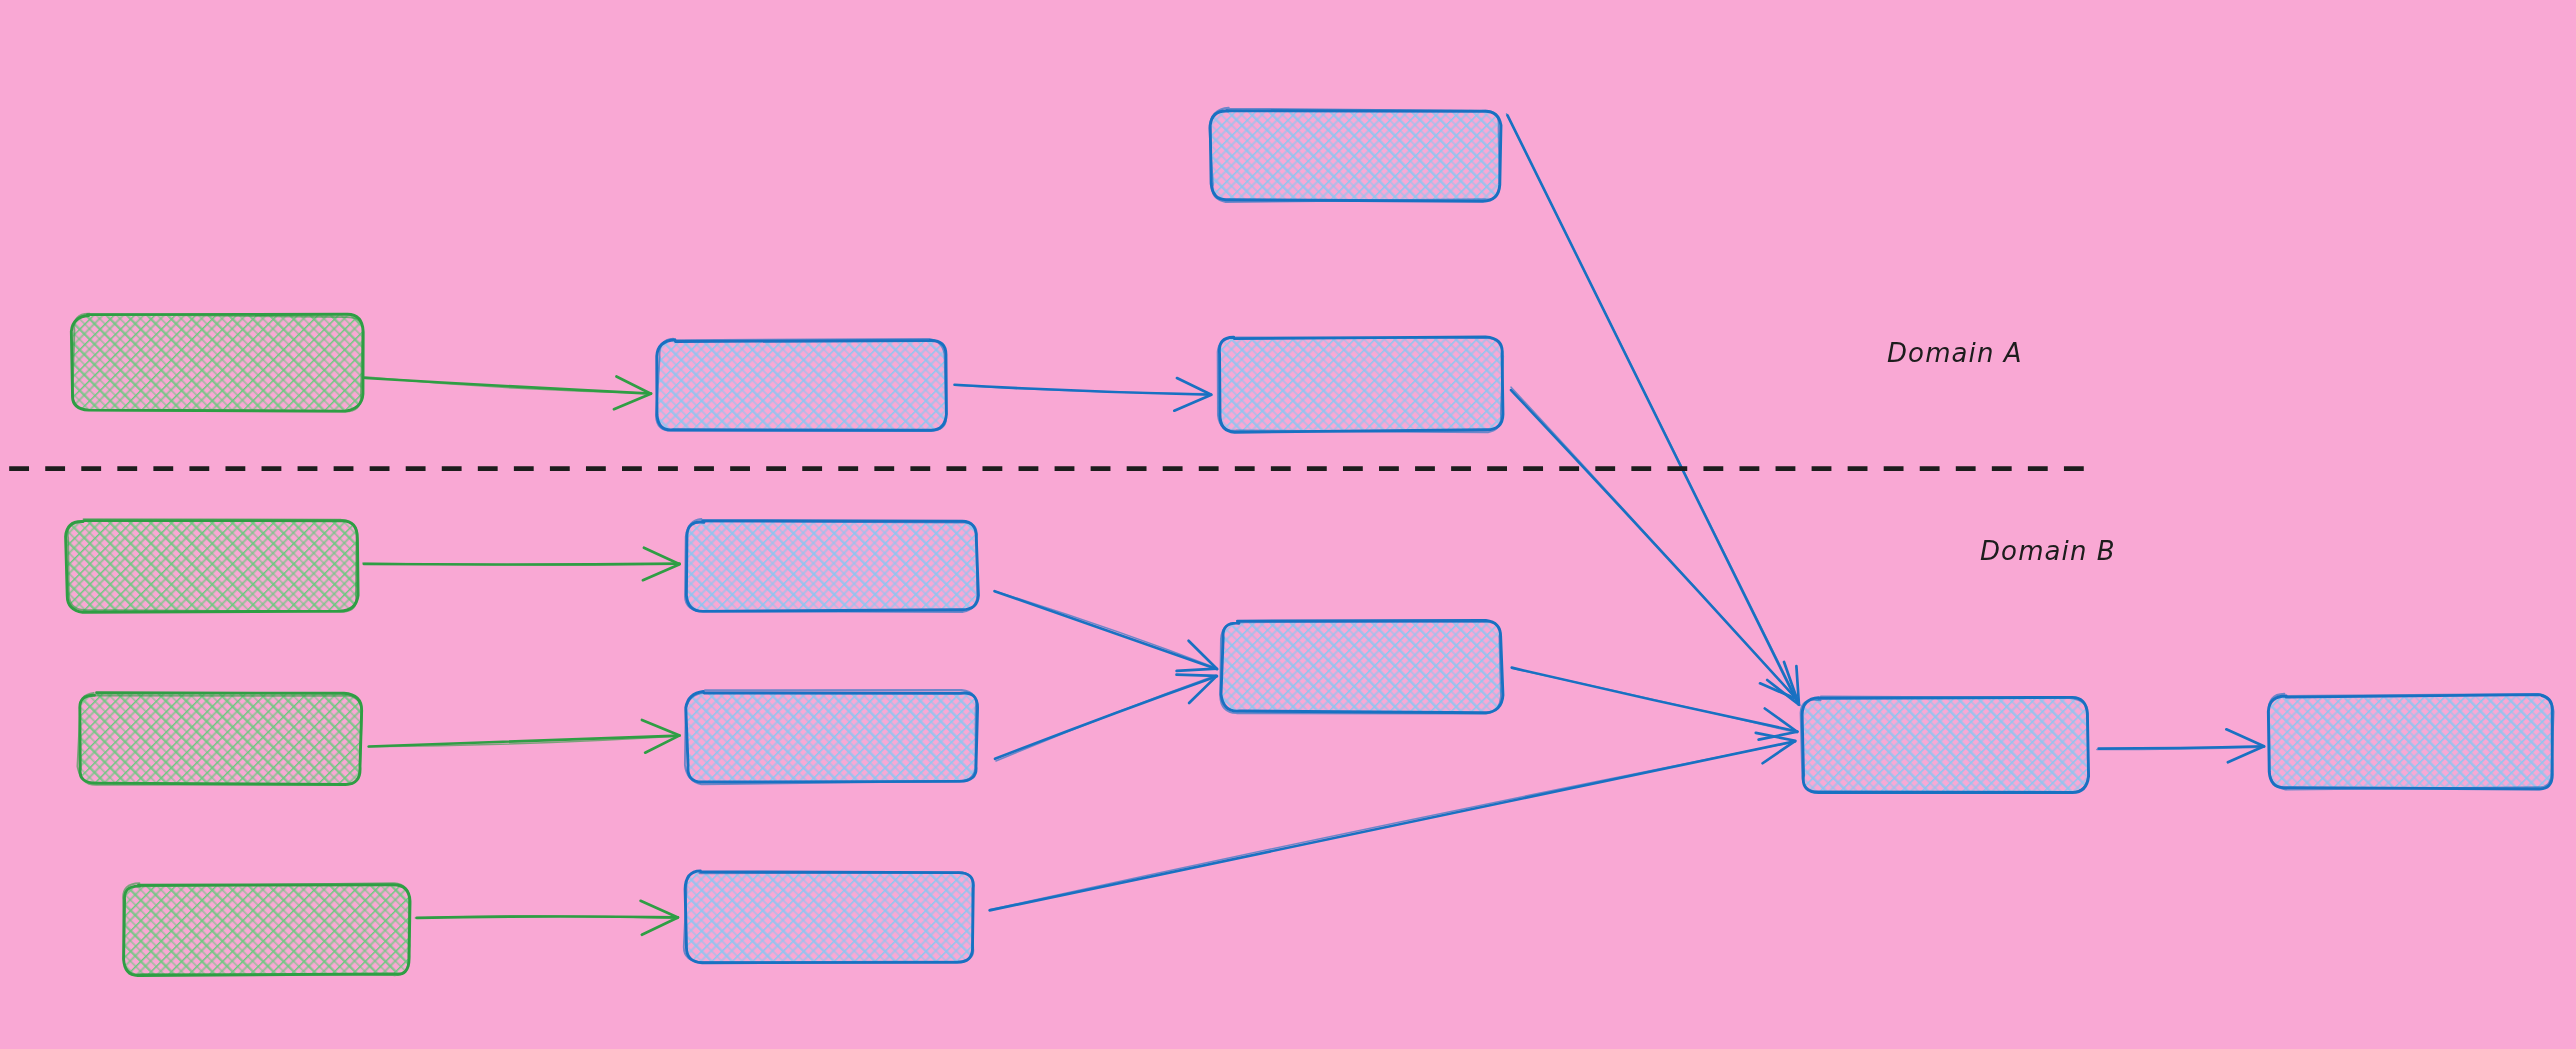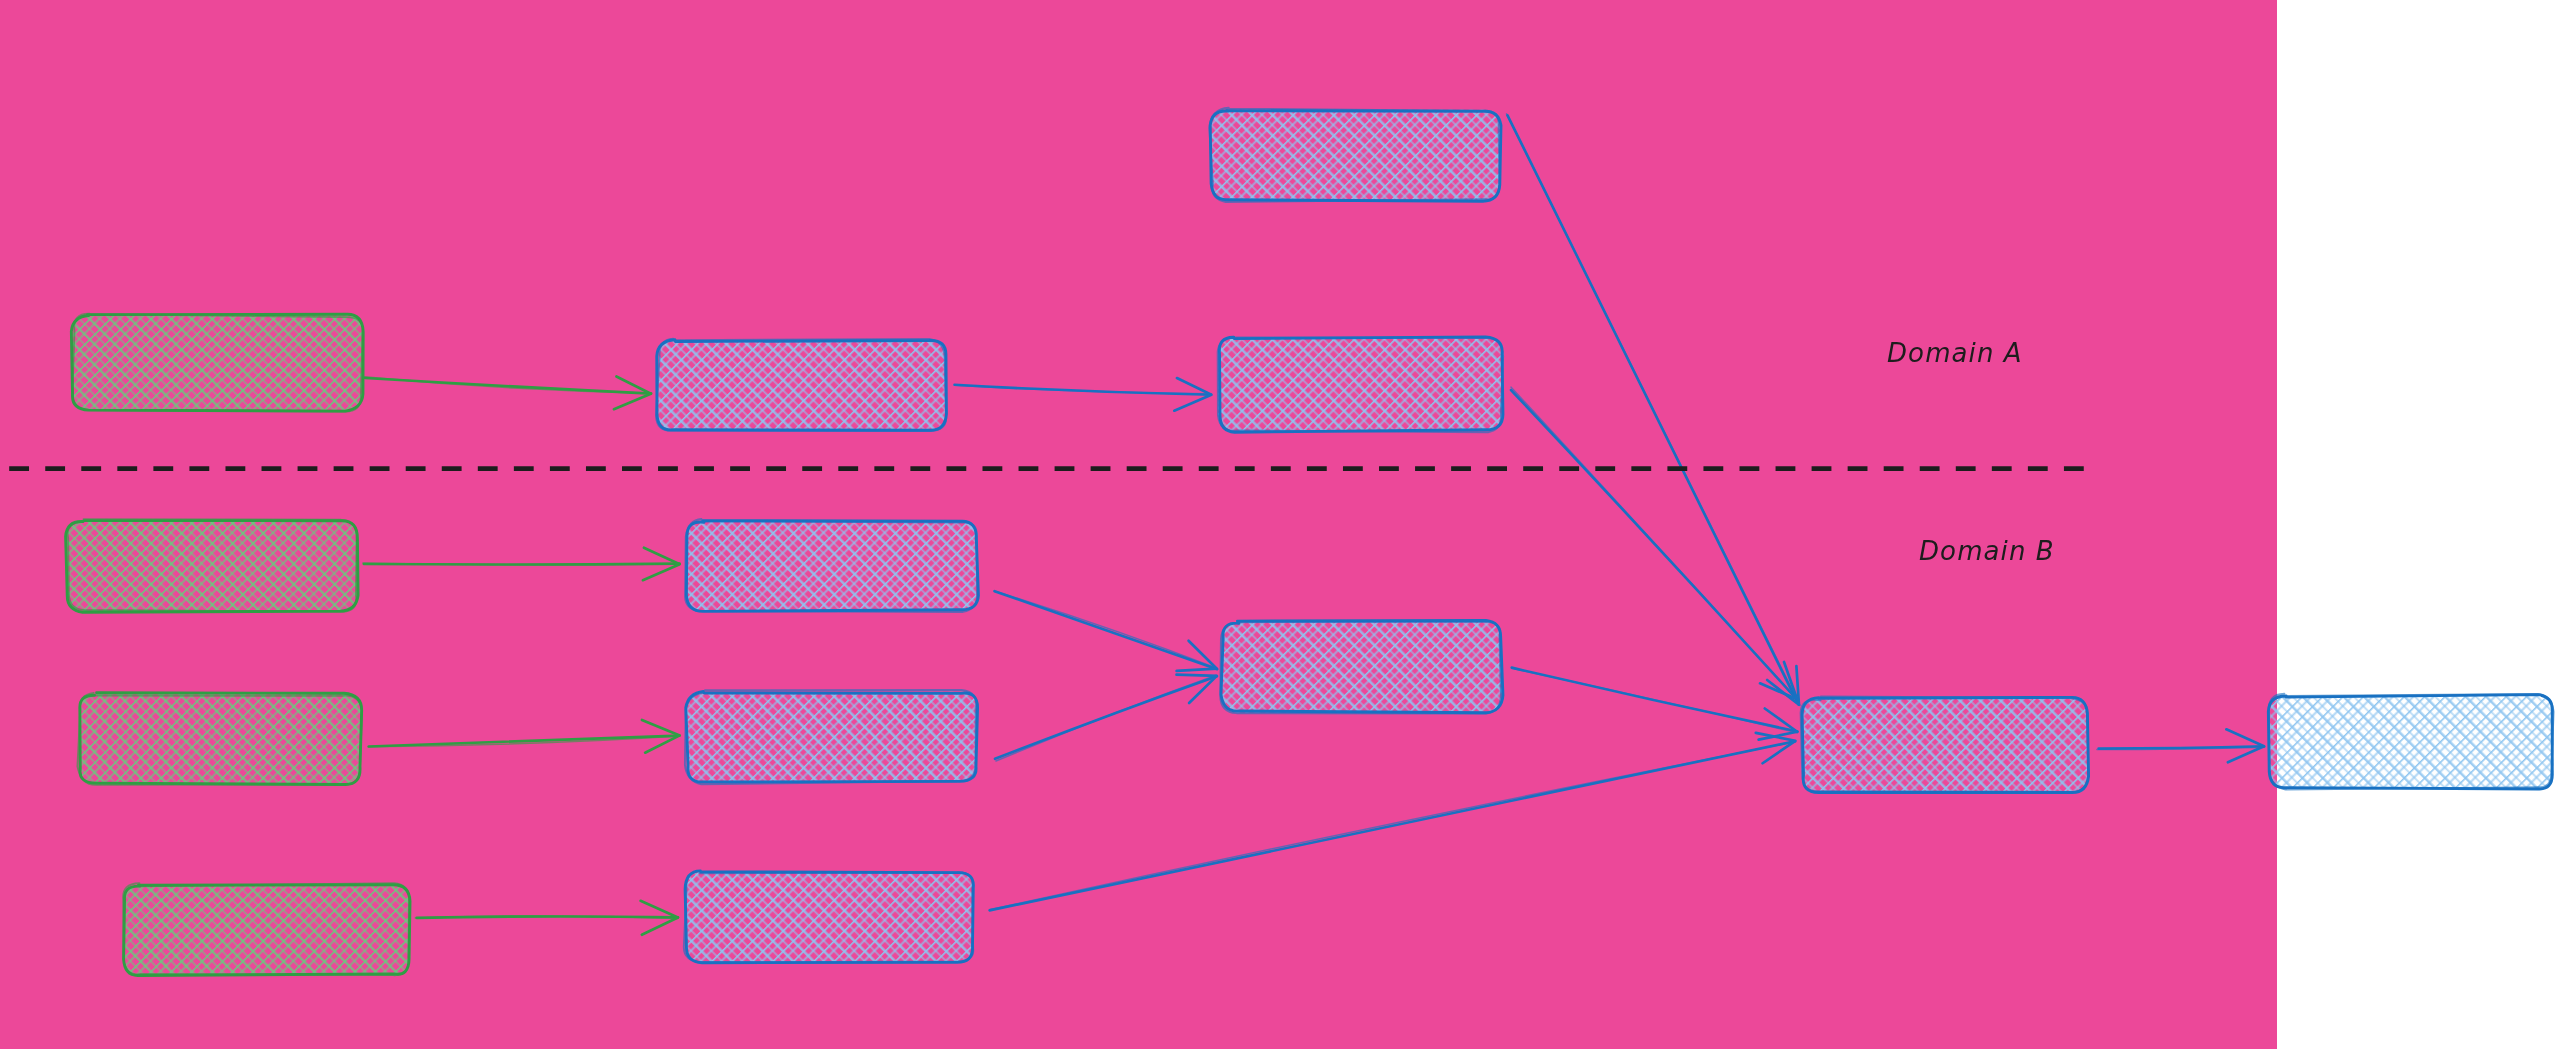--- a/index.html
+++ b/index.html
@@ -10,23 +10,23 @@
   }
   body {
     width: 2576px;
     height: 1049px;
     font-family: "DejaVu Sans", sans-serif;
     overflow: hidden;
     position: relative;
   }
   #canvas-root {
     position: relative;
-    width: 2277px;
+    width: 2576px;
     height: 1049px;
-    background: #ec4899;
+    background: #f9a8d4;
   }
   #diagram-svg {
     position: absolute;
     left: 0;
     top: 0;
     width: 2576px;
     height: 1049px;
     display: block;
   }
   .domain-label {
@@ -197,21 +197,21 @@
           <path d="M 2533.8068468094834 772.3384196771023 L 2816.0831089035996 770.1274524691177 Q 2831.0132451536197 771.5292229661388 2833.3470006001867 789.7185520181985 L 2830.9188770295673 855.4441472534296 Q 2831.7506768231983 875.6760962023754 2814.2272039421027 873.3985578540705 L 2535.971056319387 876.1789794938541 Q 2519.571292116107 872.6318054199367 2518.157443363665 857.3146347058539 L 2517.5209915170076 790.346696473447 Q 2515.6250991821407 770.1163071932813 2534.6237610583303 769.7789110661386" fill="none" stroke="#1971c2" stroke-width="2.1" opacity="0.62" stroke-linecap="round" stroke-linejoin="round"></path>
         </g>
       </g>
     <g id="divider-layer">
         <line x1="10" y1="520" x2="2322" y2="520" stroke="#1d1d1d" stroke-width="5" stroke-dasharray="22 18" stroke-linecap="butt"></line>
       </g>
   </svg>
 
   <div class="domain-label" id="label-domain-a" style="left: 1887px; top: 338px;">Domain A</div>
 
-  <div class="domain-label" id="label-domain-b" style="left: 1919px; top: 536px;">Domain B</div>
+  <div class="domain-label" id="label-domain-b" style="left: 1980px; top: 536px;">Domain B</div>
 
   <div id="node-hitboxes">
       <div class="node-hit" style="left: 72px; top: 315px; width: 290px; height: 95px;"></div>
       <div class="node-hit" style="left: 658px; top: 341px; width: 288px; height: 90px;"></div>
       <div class="node-hit" style="left: 1219px; top: 338px; width: 284px; height: 93px;"></div>
       <div class="node-hit" style="left: 1211px; top: 110px; width: 288px; height: 90px;"></div>
       <div class="node-hit" style="left: 67px; top: 521px; width: 290px; height: 90px;"></div>
       <div class="node-hit" style="left: 79px; top: 694px; width: 281px; height: 90px;"></div>
       <div class="node-hit" style="left: 123px; top: 885px; width: 287px; height: 90px;"></div>
       <div class="node-hit" style="left: 687px; top: 521px; width: 290px; height: 90px;"></div>

